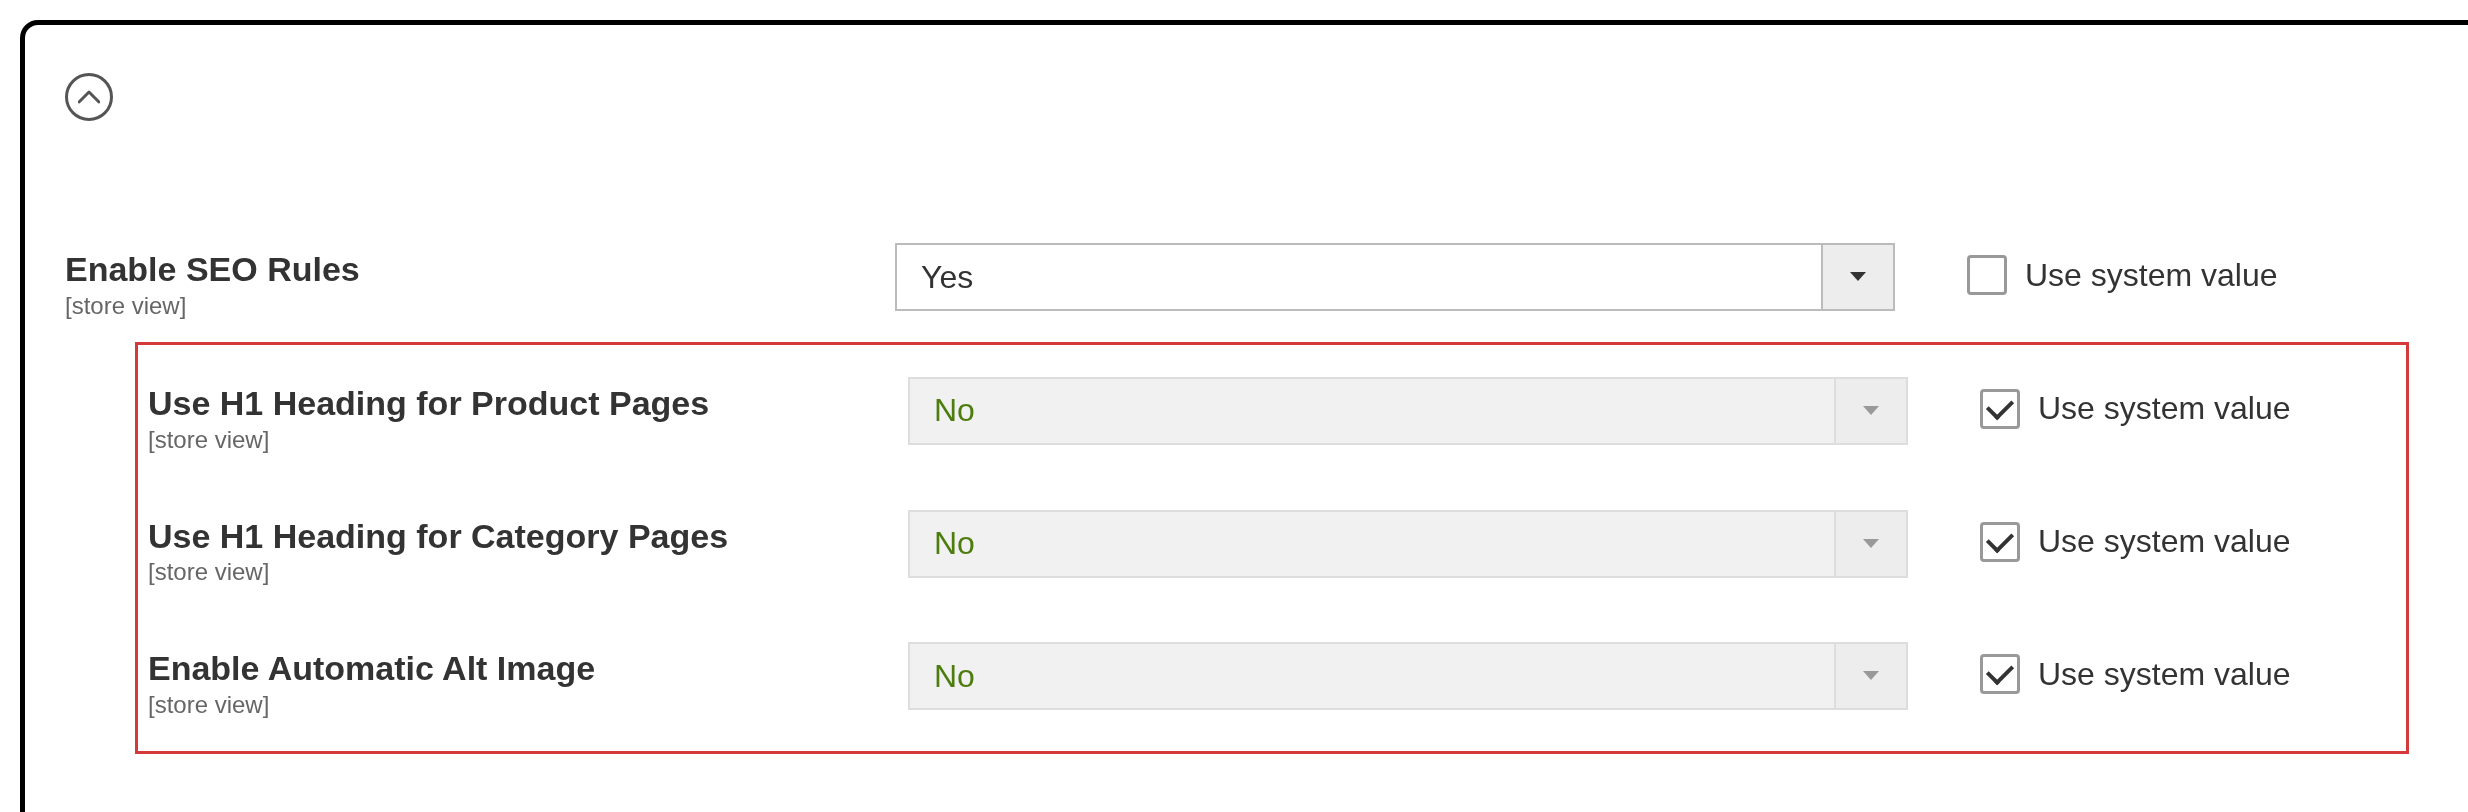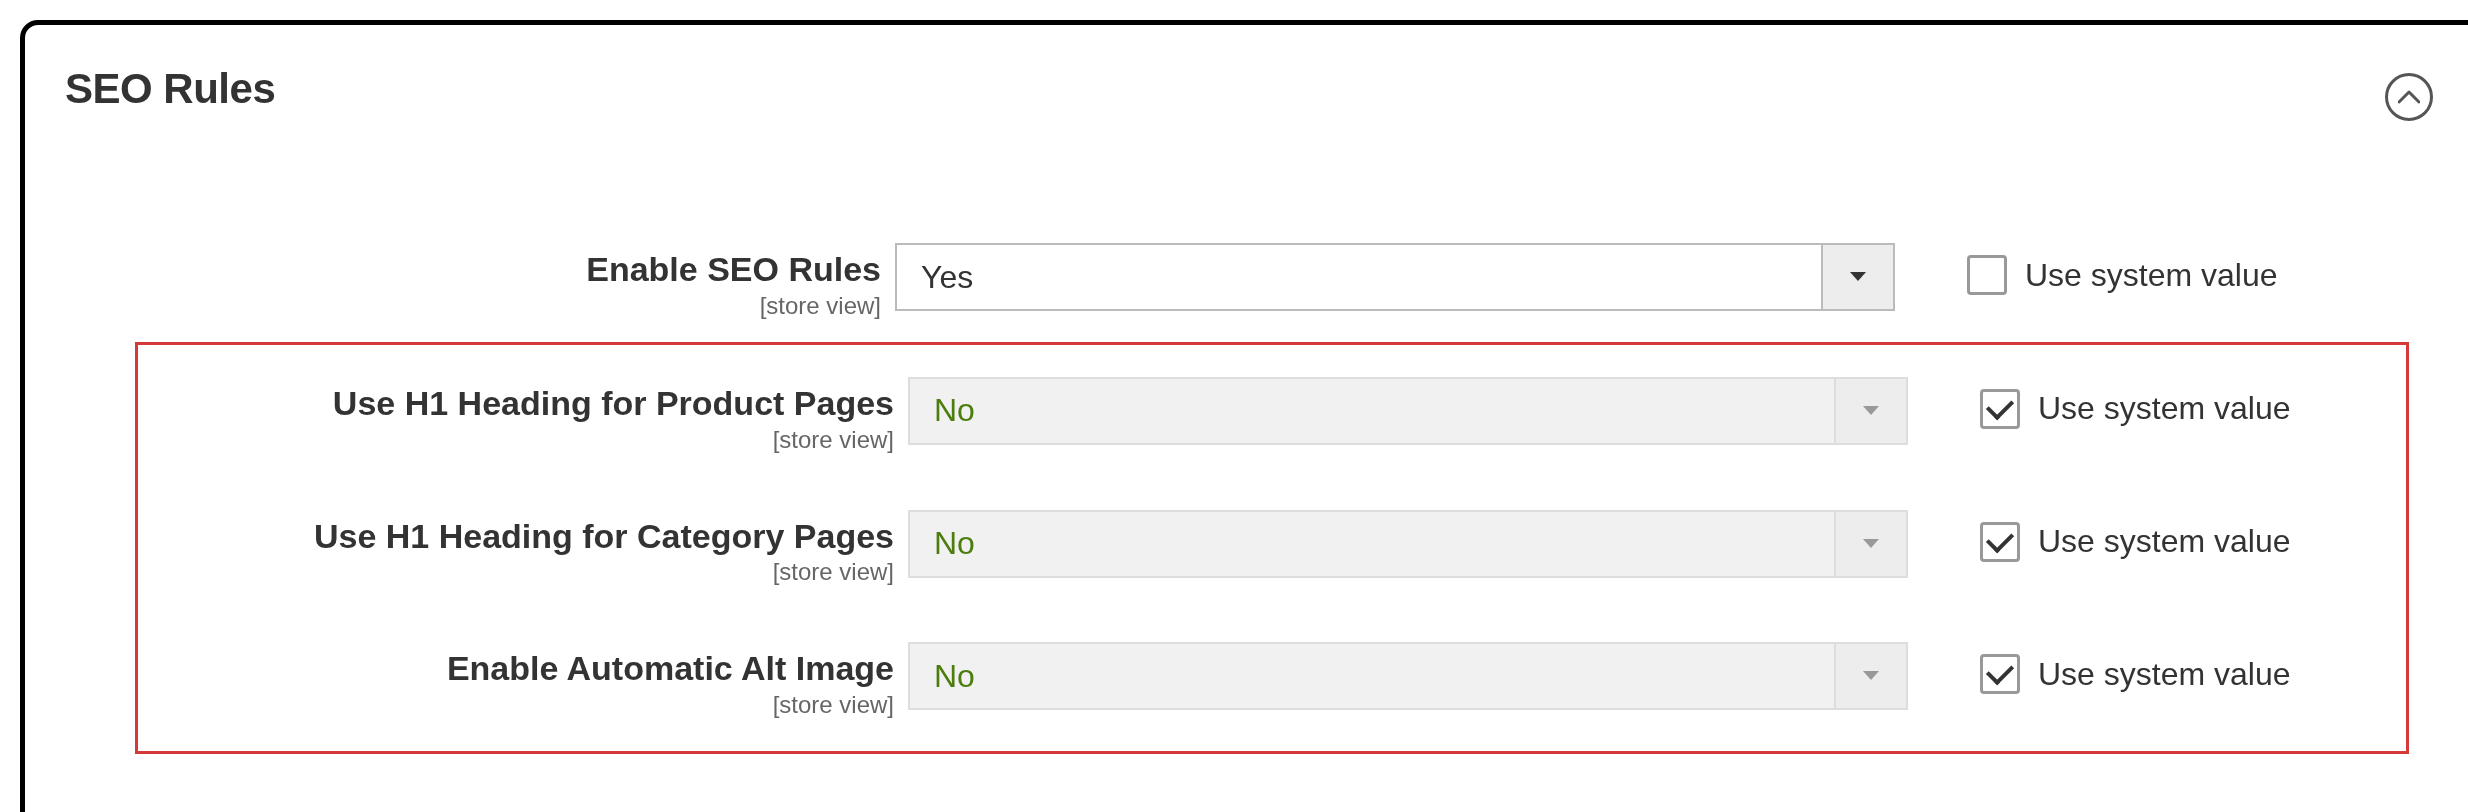--- a/index.html
+++ b/index.html
@@ -43,21 +43,21 @@
   .collapse-btn svg { display: block; }
 
   .fields { }
   .field-row {
     display: flex;
     align-items: flex-start;
     padding: 22px 0;
   }
   .label-col {
     width: 830px;
-    text-align: right;
+    text-align: left;
     padding-right: 14px;
     padding-top: 6px;
   }
   .field-label {
     font-size: 34px;
     font-weight: 600;
     color: #333;
     line-height: 1.2;
   }
   .field-scope {
@@ -139,21 +139,20 @@
   }
   .highlight-box .field-row { padding: 28px 0; }
   .highlight-box .label-col { width: 760px; }
 </style>
 </head>
 <body>
 
 <div class="panel">
 
   <div class="panel-header">
-    <div class="panel-title">SEO Rules</div>
     <div class="collapse-btn">
       <svg width="22" height="14" viewBox="0 0 22 14">
           <path d="M1 12 L11 2 L21 12" stroke="#555" stroke-width="3" fill="none" stroke-linecap="round" stroke-linejoin="round"></path>
         </svg>
     </div>
   </div>
 
   <div class="fields">
 
     <div class="field-row">

